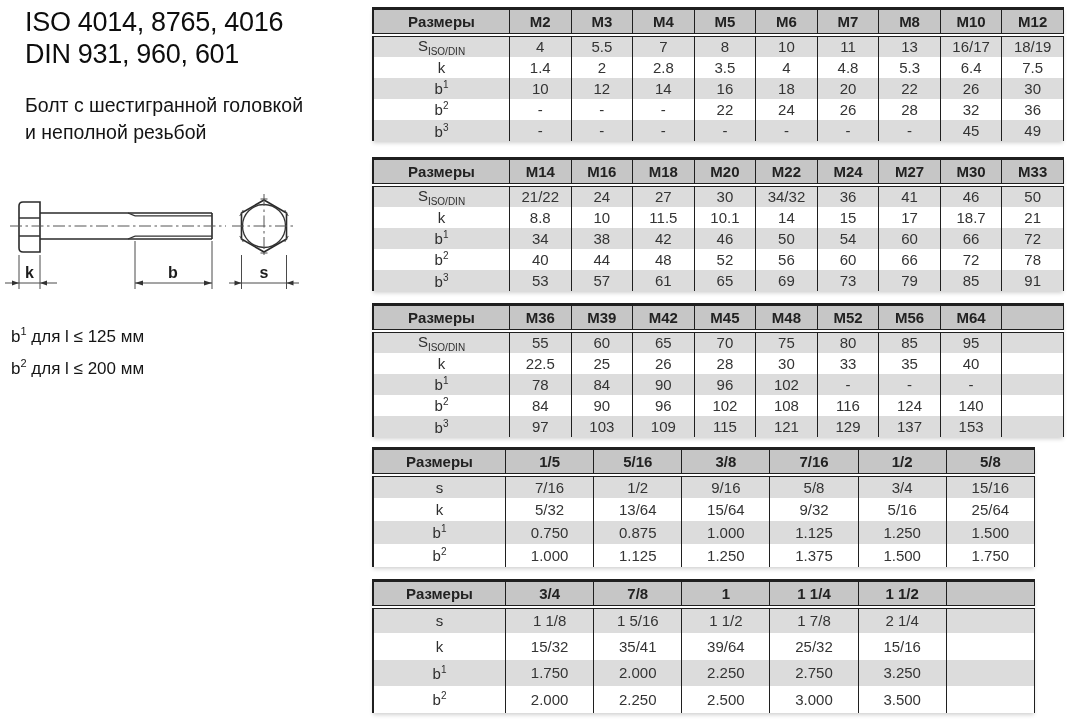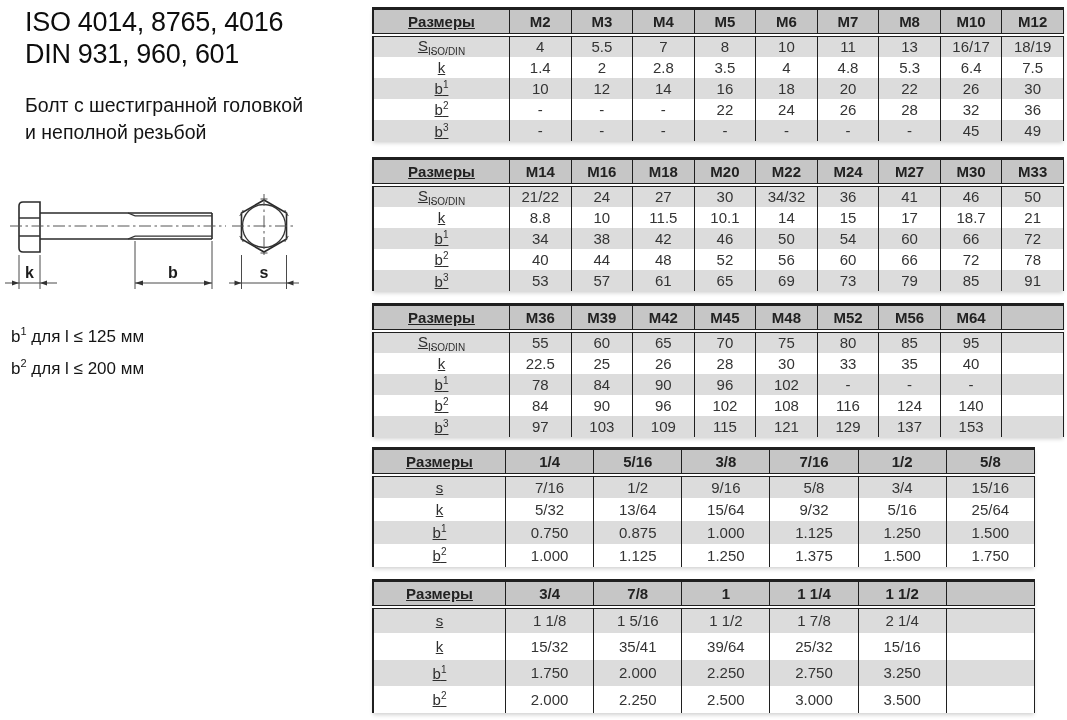--- a/index.html
+++ b/index.html
@@ -26,21 +26,21 @@
     background:#fff;
     border-top:3px solid var(--border-color);
     border-left:2px solid var(--border-color);
     border-right:1.5px solid var(--border-color);
     box-shadow:0 3px 4px -1px rgba(0,0,0,0.18);
   }
   .tbl th,.tbl td{
     text-align:center;vertical-align:middle;padding:0;font-size:15px;color:#343434;
     border-left:1.5px solid var(--border-color);overflow:hidden;white-space:nowrap;
   }
-  .tbl th:first-child,.tbl td:first-child{border-left:none;text-decoration:underline;}
+  .tbl th:first-child,.tbl td:first-child{border-left:none;}
   .tbl th{
     font-weight:bold;color:#222;background:var(--header-bg);
     border-bottom:4px double var(--border-color);
   }
   .tbl tbody tr:nth-child(odd) td{background:var(--stripe-bg);}
   .tbl td.lbl{color:#2e2e2e;}
   .tbl td.lbl sub{font-size:10px;letter-spacing:0;}
   .tbl td.lbl sup{font-size:10px;}
   .tbl thead tr{height:26px;}
   .tbl tbody tr{height:21.2px;}
@@ -354,21 +354,21 @@
           <td>137</td>
           <td>153</td>
           <td></td>
         </tr>
       </tbody>
     </table>
     <table class="tbl" id="t4">
       <thead>
         <tr>
           <th>Размеры</th>
-          <th>1/4</th>
+          <th>1/5</th>
           <th>5/16</th>
           <th>3/8</th>
           <th>7/16</th>
           <th>1/2</th>
           <th>5/8</th>
         </tr>
       </thead>
       <tbody>
         <tr>
           <td class="lbl"><span>s</span></td>

